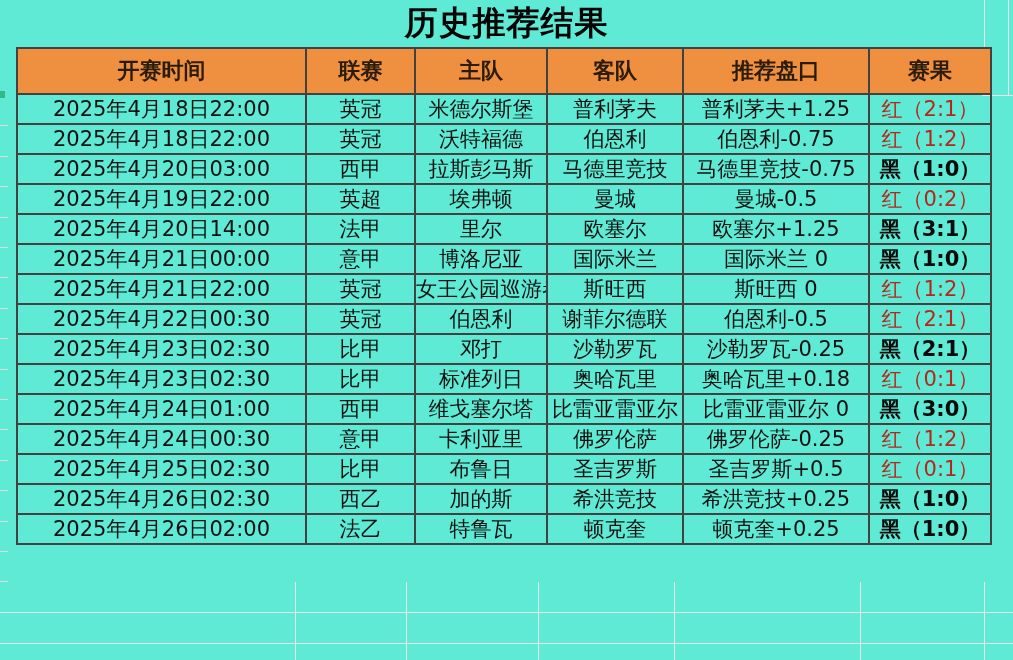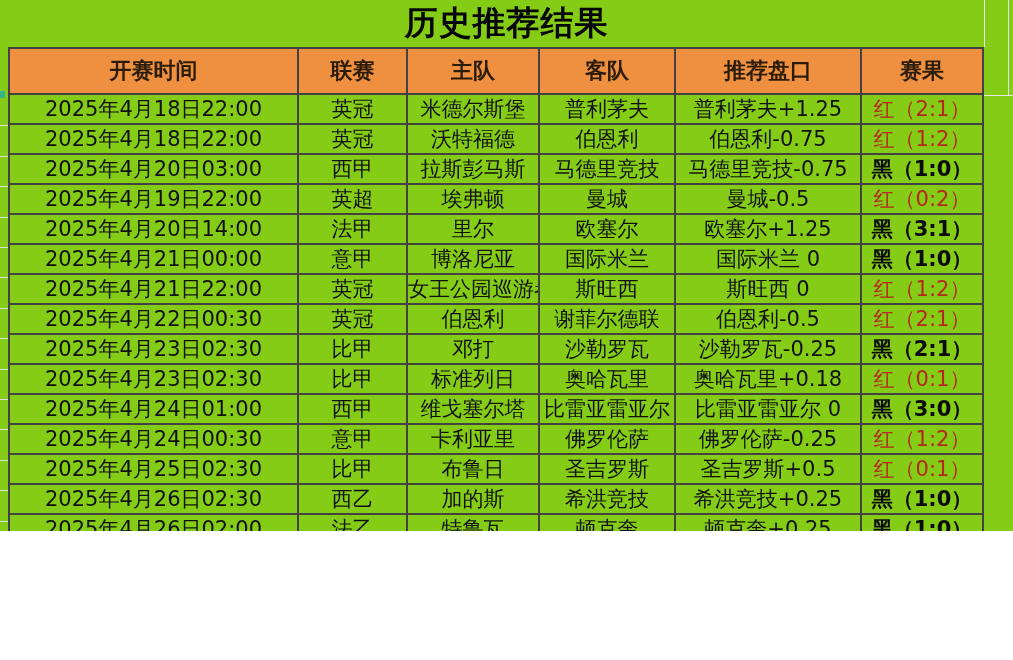--- a/index.html
+++ b/index.html
@@ -6,32 +6,32 @@
     --header-bg:#ef9040;
     --header-text:#2b1c09;
     --grid-dark:#424242;
     --grid-light:#e7e7e7;
     --res-red:#b5271c;
     --res-black:#0a0a0a;
     --marker-green:#36b68d;
   }
   *{margin:0;padding:0;box-sizing:border-box;}
   body{font-family:"DejaVu Sans","Liberation Sans",sans-serif;background:#ffffff;}
-  .screen{position:relative;width:1013px;height:531px;background:#84cc16;overflow:hidden;}
+  .screen{position:relative;width:1013px;height:660px;background:#5eead4;overflow:hidden;}
 
   .title-bar{
     position:absolute;top:0;left:0;width:1013px;height:47px;
     display:flex;align-items:center;justify-content:center;
   }
   .title-bar .title{
     font-size:33px;font-weight:bold;color:#050505;letter-spacing:1px;
   }
 
   table.rec-table{
-    position:absolute;top:47px;left:8px;width:974px;
+    position:absolute;top:47px;left:16px;width:974px;
     border-collapse:collapse;table-layout:fixed;
     font-size:21px;color:#101010;
   }
   .rec-table th,.rec-table td{
     border:2px solid var(--grid-dark);
     text-align:center;vertical-align:middle;
     white-space:nowrap;overflow:hidden;
     padding:0;
   }
   .rec-table th{

